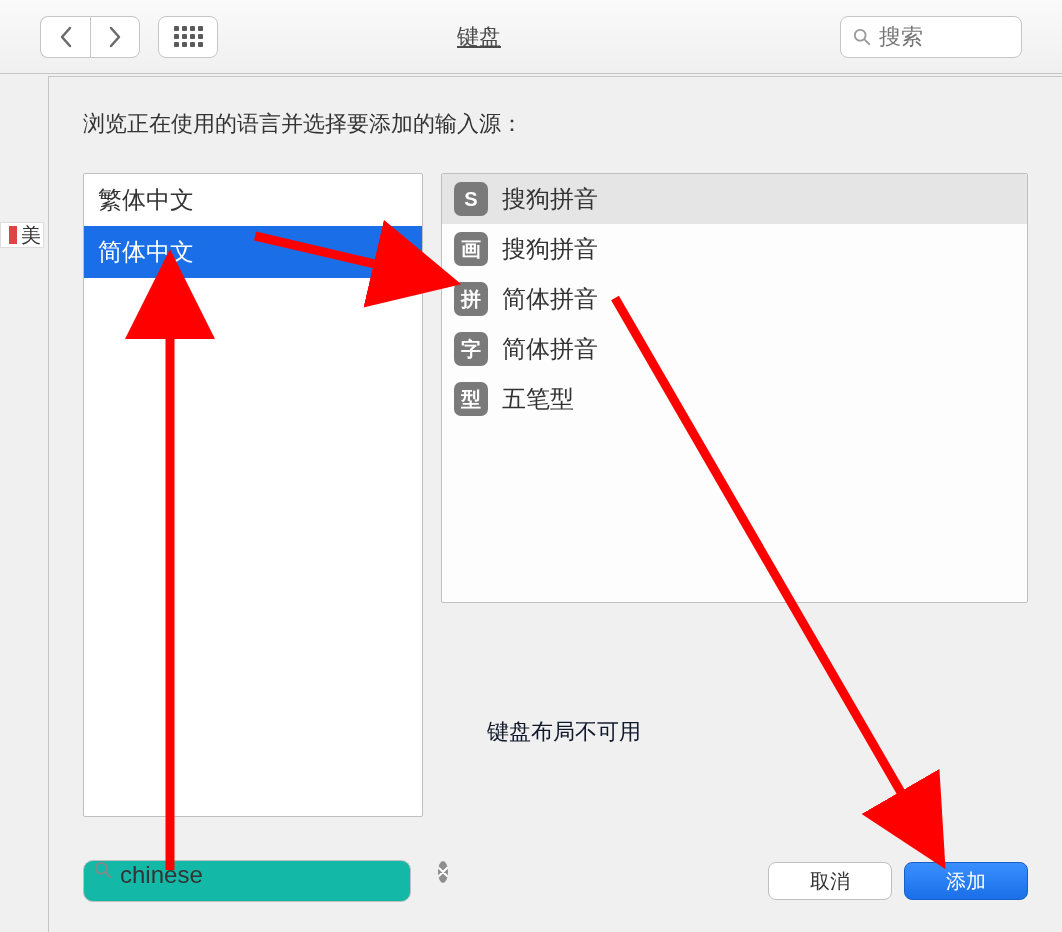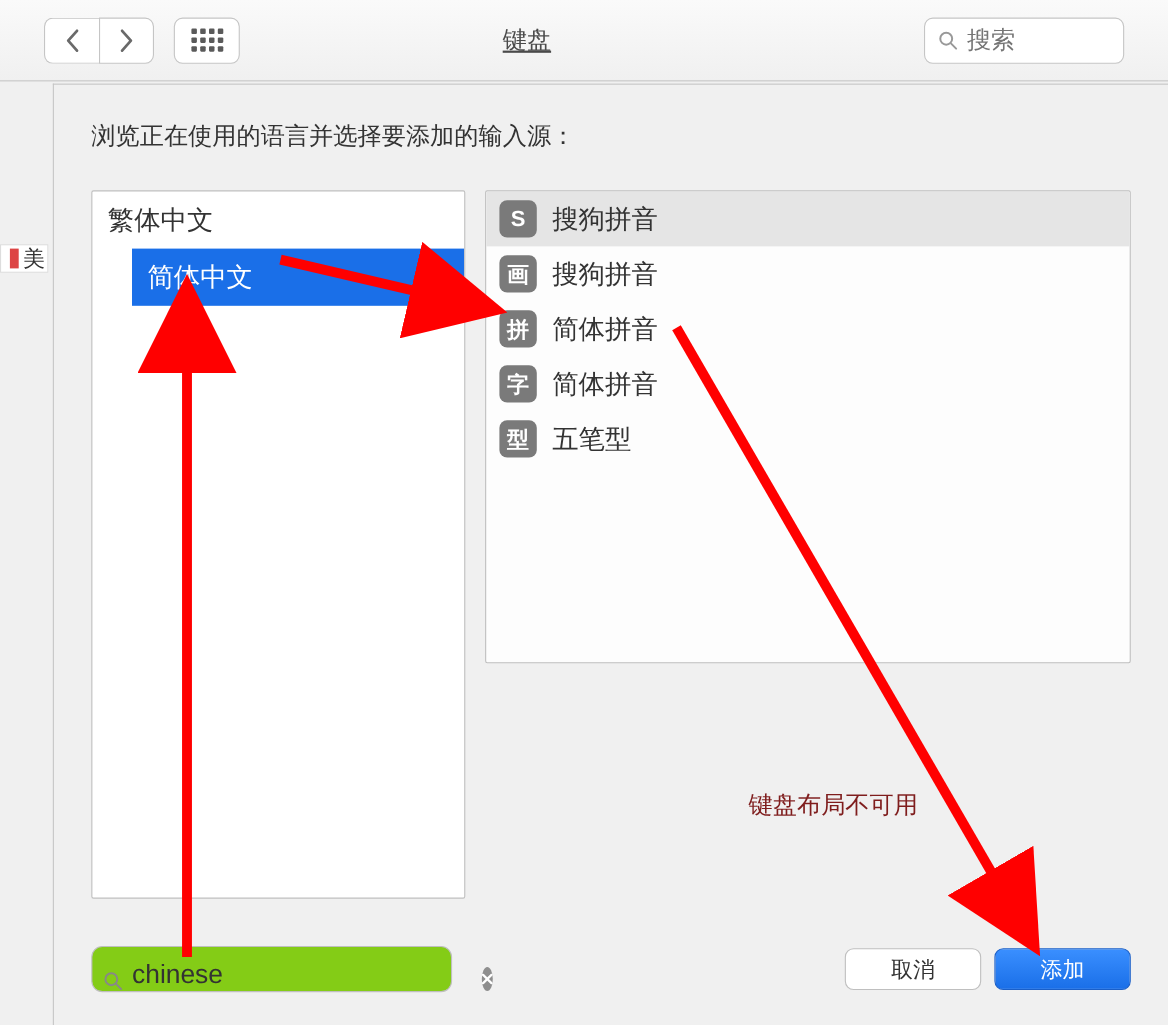--- a/index.html
+++ b/index.html
@@ -141,21 +141,20 @@
     }
     .language-item {
       padding: 10px 14px;
       font-size: 24px;
       color: #333;
       cursor: pointer;
     }
     .language-item.selected {
       background: #1a6fe8;
       color: #fff;
-      margin-left: 36px;
     }
     .source-list {
       flex: 1;
       background: #fdfdfd;
       border: 1px solid #bfbfbf;
       border-radius: 2px;
       overflow: hidden;
       height: 430px;
     }
     .source-item {
@@ -181,41 +180,41 @@
       justify-content: center;
       font-size: 20px;
       font-weight: bold;
       flex-shrink: 0;
     }
     .right-info {
       position: absolute;
       left: 438px;
       right: 34px;
       top: 640px;
-      text-align: center;
+      text-align: left;
       font-size: 22px;
-      color: #7f1d1d;
+      color: #0f172a;
     }
     .bottom-bar {
       position: absolute;
       left: 34px;
       right: 34px;
       bottom: 30px;
       display: flex;
       align-items: center;
       gap: 12px;
     }
     .search-box {
       width: 328px;
       height: 42px;
-      background: #84cc16;
+      background: #14b8a6;
       border: 1px solid #bfbfbf;
       border-radius: 10px;
       display: flex;
-      align-items: flex-end;
+      align-items: flex-start;
       padding: 0 10px;
       gap: 8px;
     }
     .search-box input {
       border: none;
       outline: none;
       font-size: 24px;
       color: #333;
       flex: 1;
       background: transparent;

